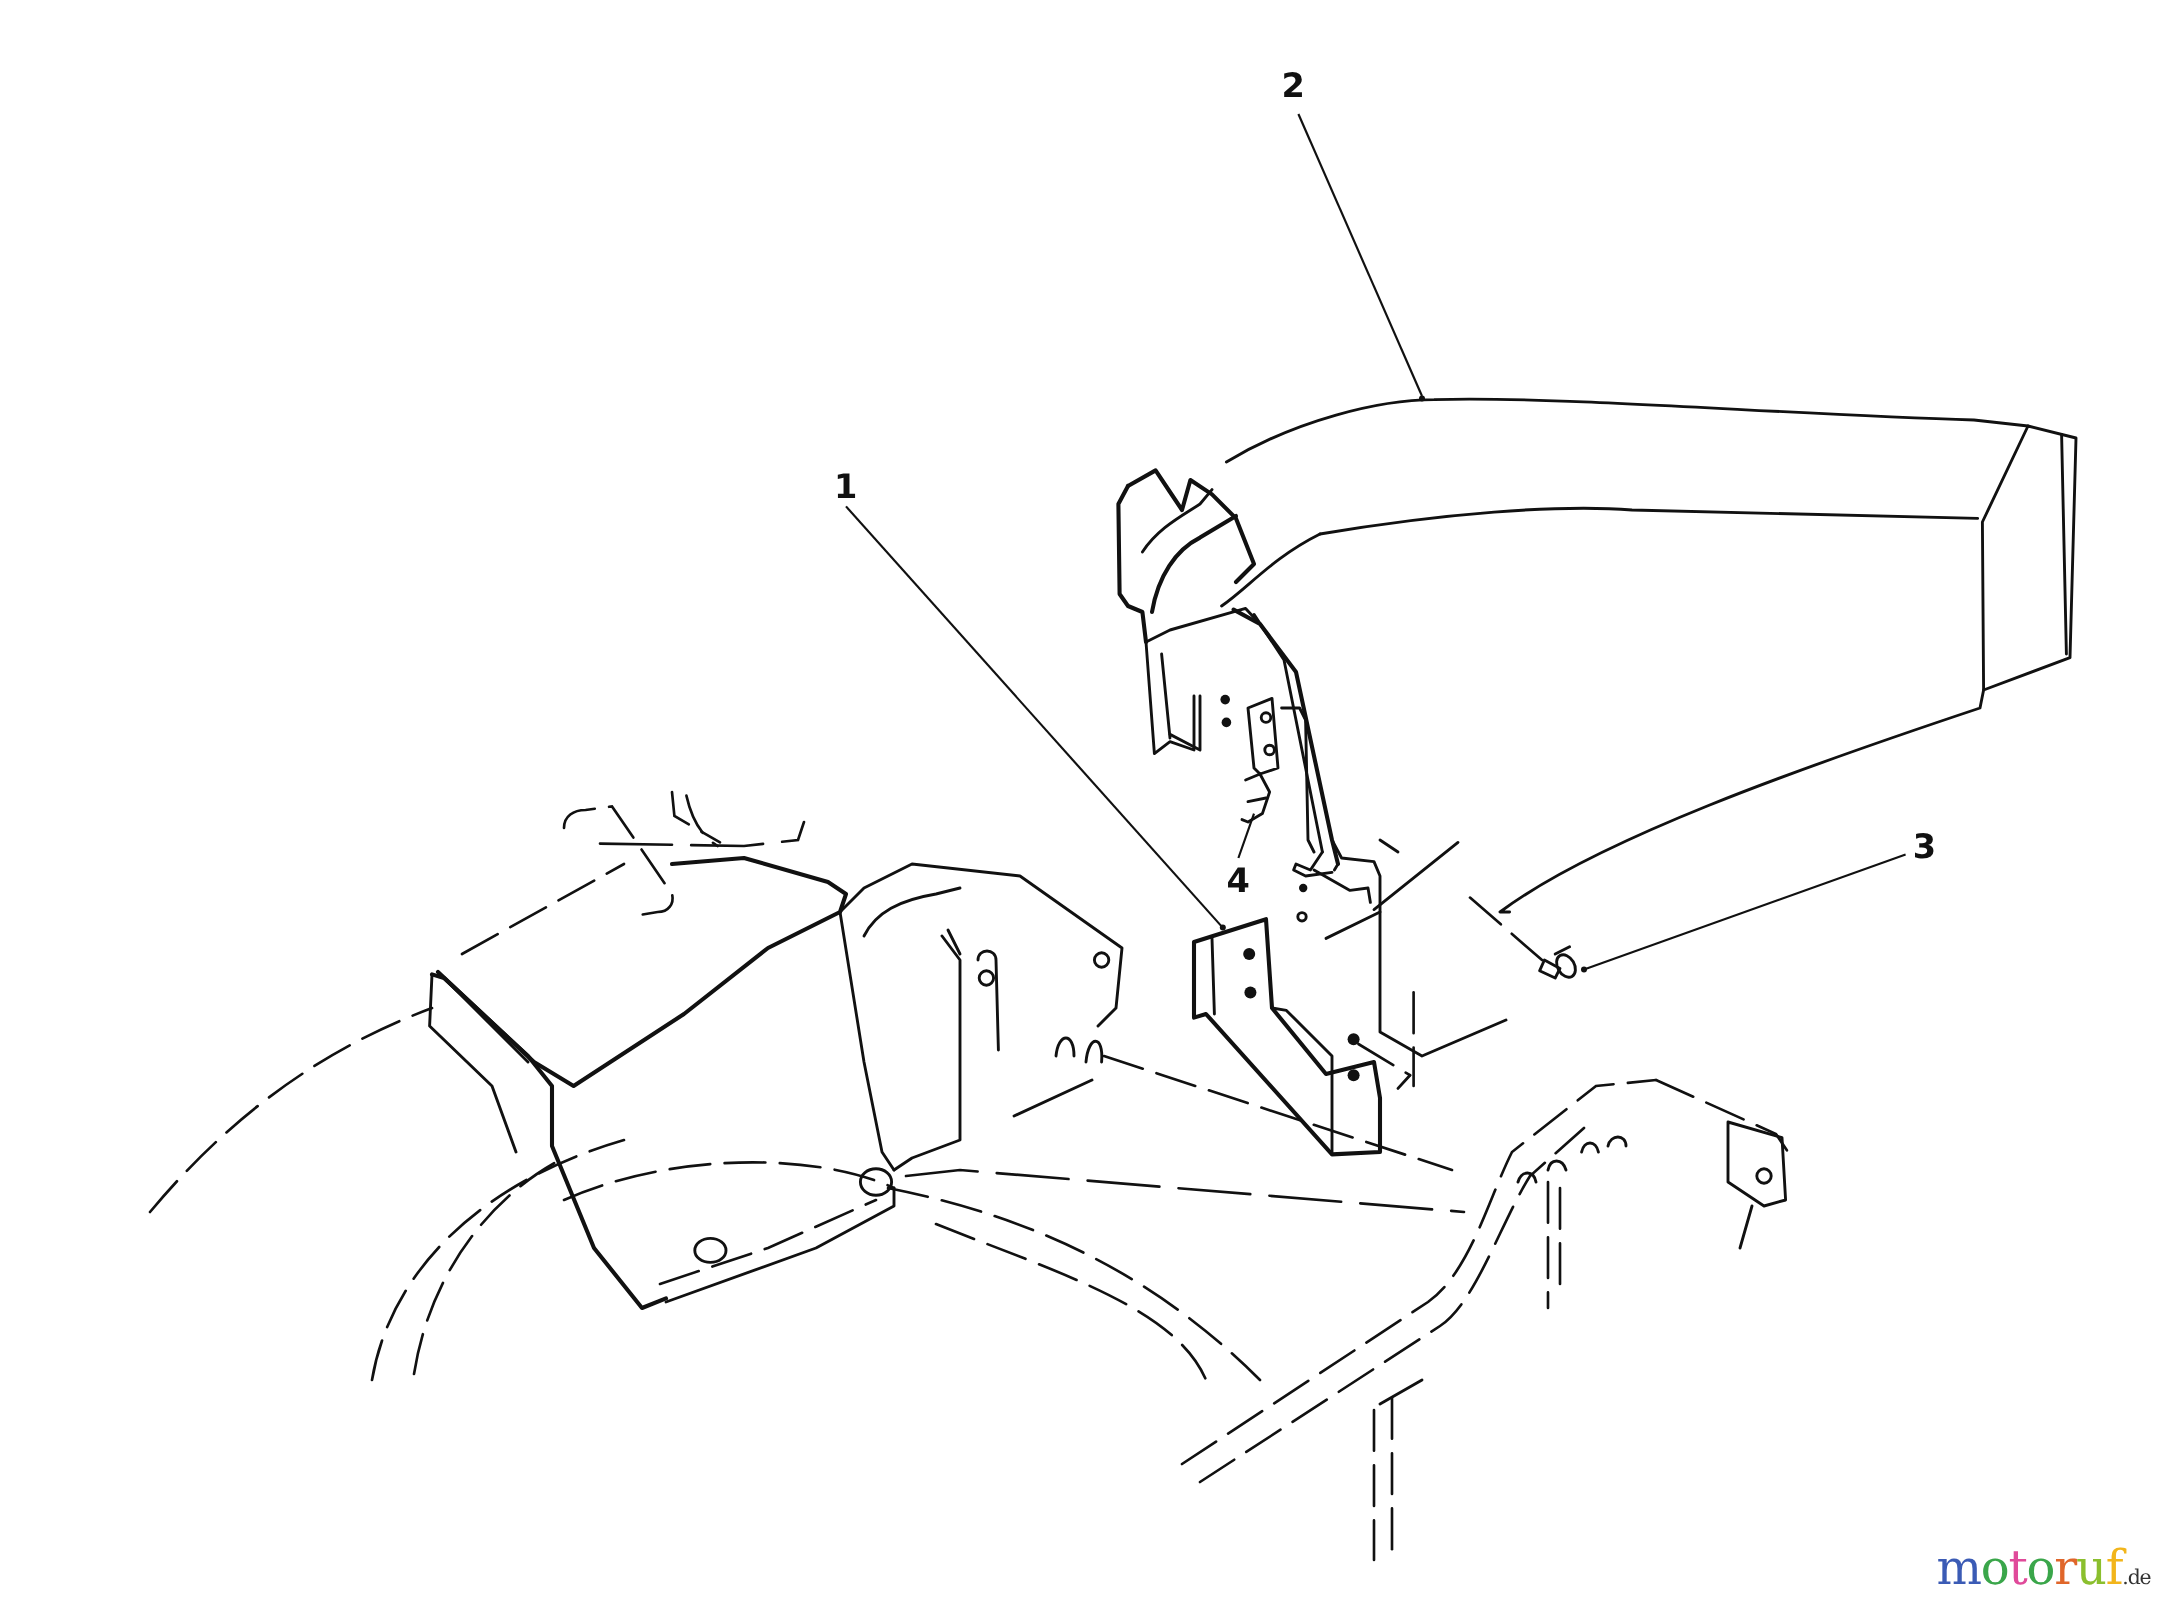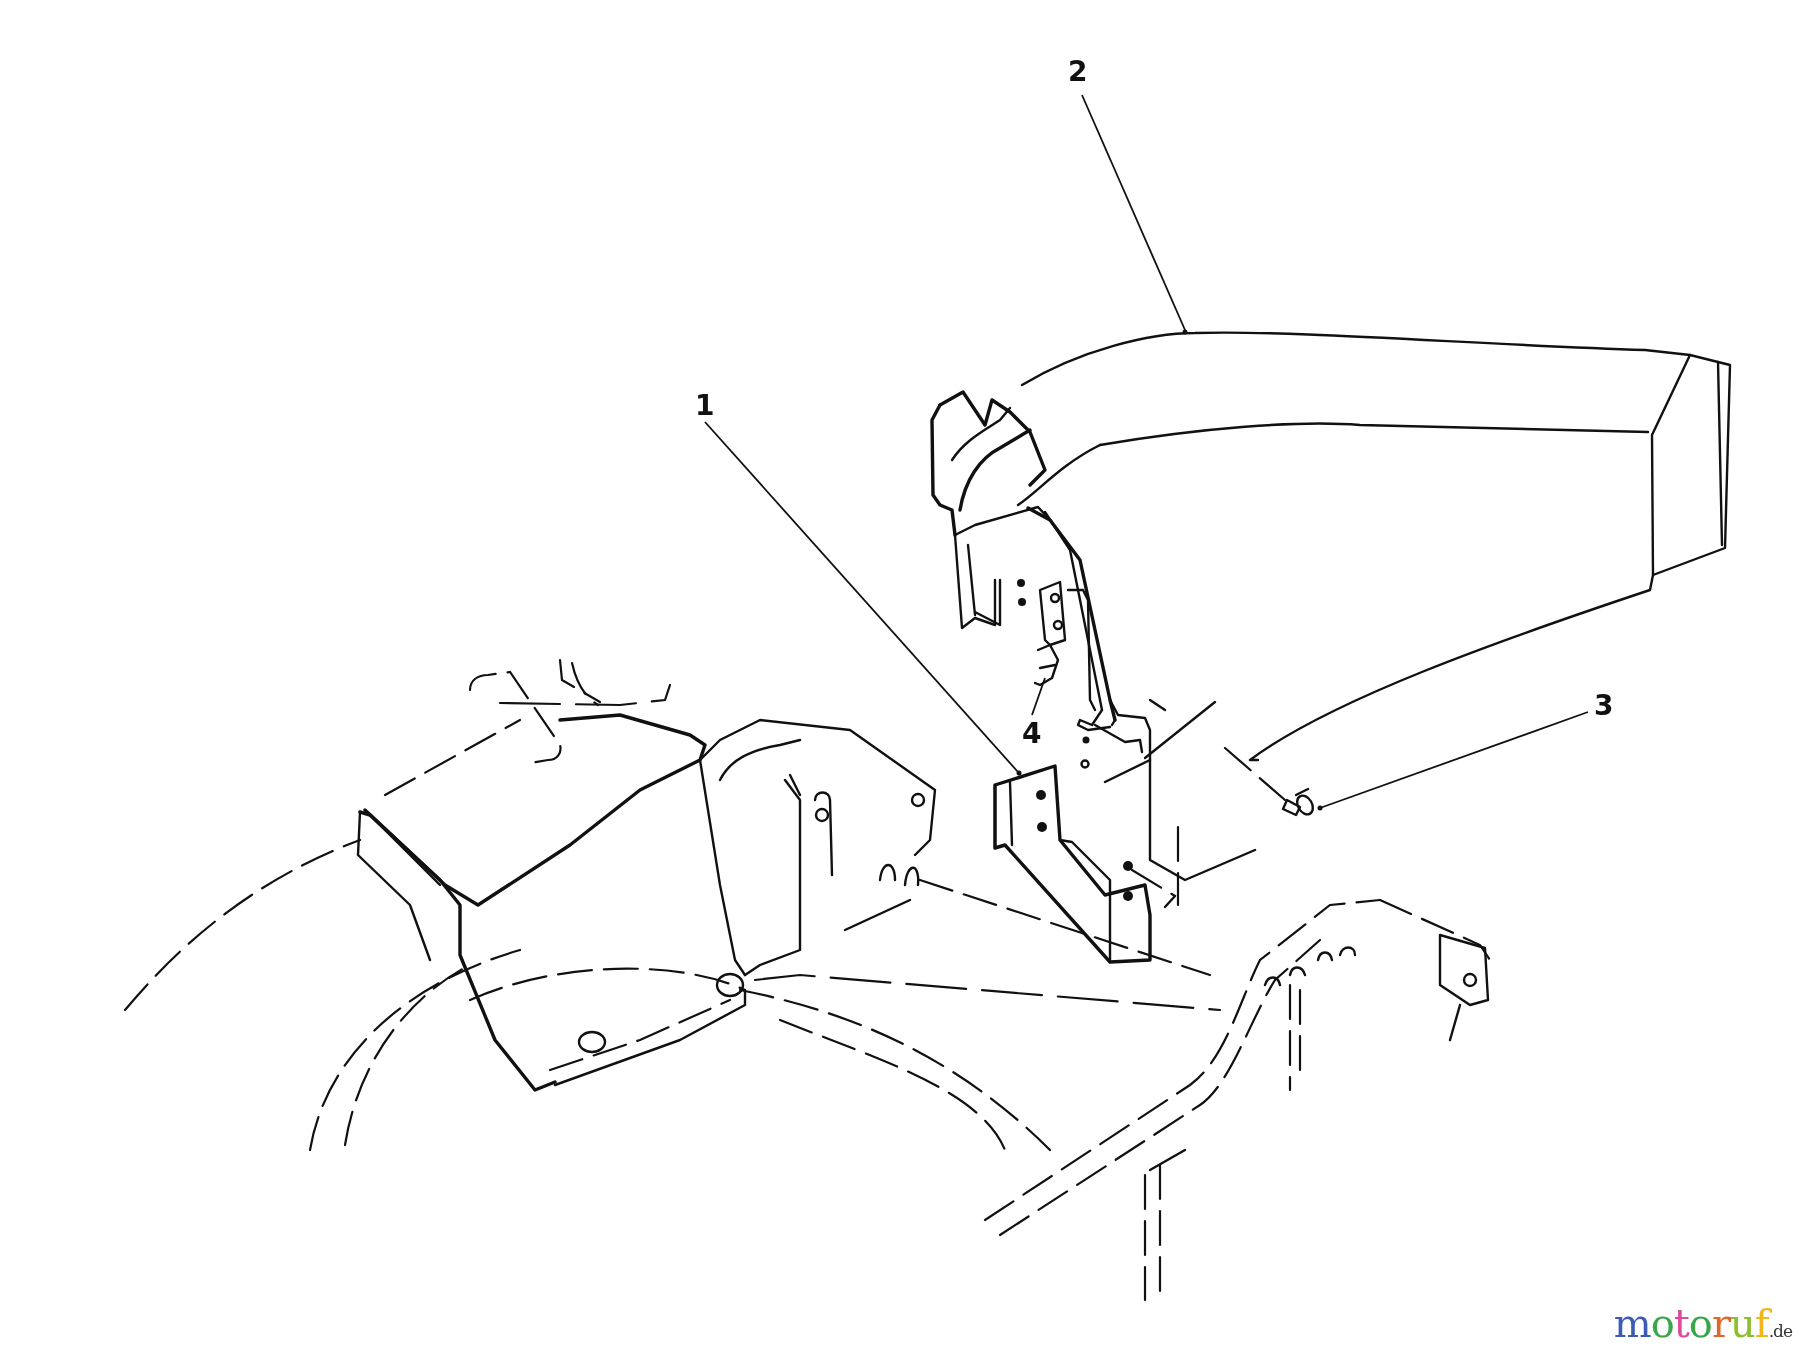--- a/index.html
+++ b/index.html
@@ -7,21 +7,21 @@
          font-family: "Liberation Sans", sans-serif; }
   #diagram { position: absolute; left: 0; top: 0; width: 1800px; height: 1349px; }
   .ln { fill: none; stroke: #111; stroke-width: 2.4; stroke-linecap: round; stroke-linejoin: round; }
   .th { fill: none; stroke: #111; stroke-width: 3.4; stroke-linecap: round; stroke-linejoin: round; }
   .hid { fill: none; stroke: #111; stroke-width: 2.2; stroke-dasharray: 34 12; stroke-linecap: round; }
   .hid2 { fill: none; stroke: #111; stroke-width: 2.2; stroke-dasharray: 60 16; stroke-linecap: round; }
   .leader { fill: none; stroke: #111; stroke-width: 1.8; }
   .dot { fill: #111; }
   .callout { position: absolute; font-family: "DejaVu Sans", sans-serif; font-weight: bold;
              font-size: 28px; color: #111; line-height: 1; }
-  .wm { position: absolute; right: 8px; bottom: 6px; font-family: "DejaVu Serif", serif;
+  .wm { position: absolute; right: 8px; bottom: 22px; font-family: "DejaVu Serif", serif;
         font-size: 40px; line-height: 1; letter-spacing: -1px; }
   .wm .tld { font-size: 17px; color: #333; }
 </style>
 </head>
 <body>
 
 <svg id="diagram" viewBox="0 0 1800 1349" xmlns="http://www.w3.org/2000/svg">
 
   <g>
 

